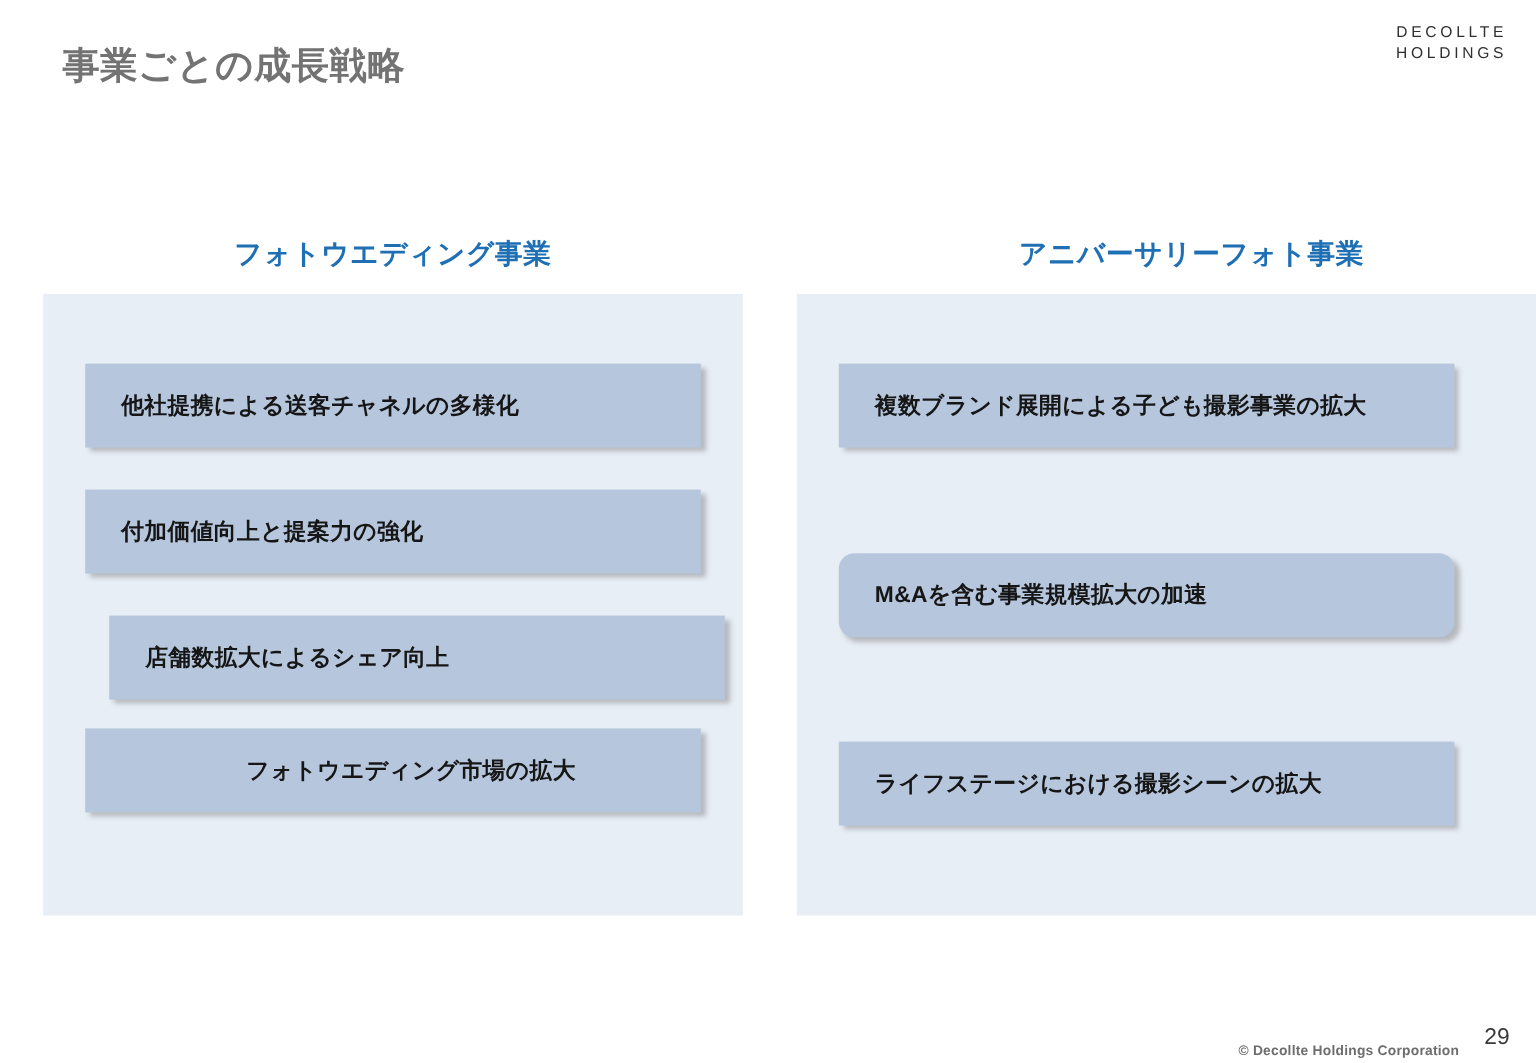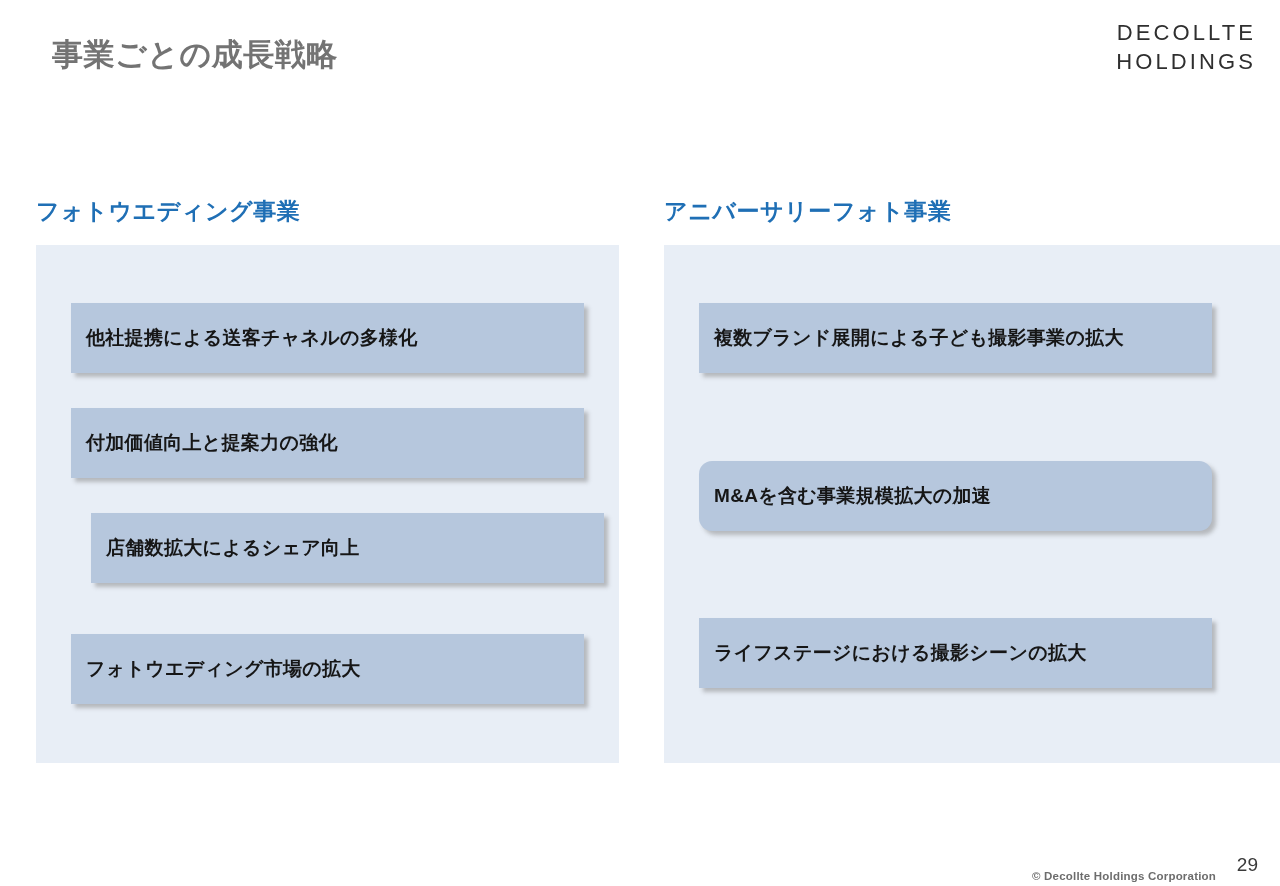--- a/index.html
+++ b/index.html
@@ -30,21 +30,21 @@
 
   .brand {
     position: absolute;
     right: 24px;
     top: 18px;
     text-align: right;
     line-height: 1.32;
     color: #2f2f2f;
   }
   .brand .brand-line {
-    font-size: 22px;
+    font-size: 13px;
     letter-spacing: 3.1px;
     font-weight: 400;
     white-space: nowrap;
   }
 
   
   .columns {
     position: absolute;
     left: 0;
     top: 196px;
@@ -52,21 +52,21 @@
   }
 
   .column {
     position: absolute;
     top: 0;
   }
   .column-left  { left: 36px;  width: 583px; }
   .column-right { left: 664px; width: 658px; }
 
   .column-heading {
-    text-align: left;
+    text-align: center;
     font-size: 23px;
     font-weight: bold;
     color: #1f6fb5;
     letter-spacing: 0.6px;
     margin-bottom: 18px;
     white-space: nowrap;
   }
 
   .column-panel {
     background: #e8eef6;
@@ -78,21 +78,21 @@
     position: absolute;
     left: 35px;
     width: 513px;
     height: 70px;
     background: #b6c7dd;
     box-shadow: 4px 4px 4px rgba(120,120,120,0.45);
     display: flex;
     align-items: center;
   }
   .item-box .item-label {
-    padding-left: 15px;
+    padding-left: 30px;
     font-size: 19px;
     font-weight: bold;
     color: #161616;
     letter-spacing: 0.3px;
     white-space: nowrap;
   }
 
   
   .footer-copyright {
     position: absolute;
@@ -131,21 +131,21 @@
     <div class="column-panel">
       <div class="item-box" style="top:58px;">
         <span class="item-label">他社提携による送客チャネルの多様化</span>
       </div>
       <div class="item-box" style="top:163px;">
         <span class="item-label">付加価値向上と提案力の強化</span>
       </div>
       <div class="item-box" style="top:268px;margin-left:20px;">
         <span class="item-label">店舗数拡大によるシェア向上</span>
       </div>
-      <div class="item-box" style="top:389px;">
+      <div class="item-box" style="top:362px;justify-content:center;">
         <span class="item-label">フォトウエディング市場の拡大</span>
       </div>
     </div>
   </div>
 
   <div class="column column-right">
     <div class="column-heading">アニバーサリーフォト事業</div>
     <div class="column-panel">
       <div class="item-box" style="top:58px;">
         <span class="item-label">複数ブランド展開による子ども撮影事業の拡大</span>

